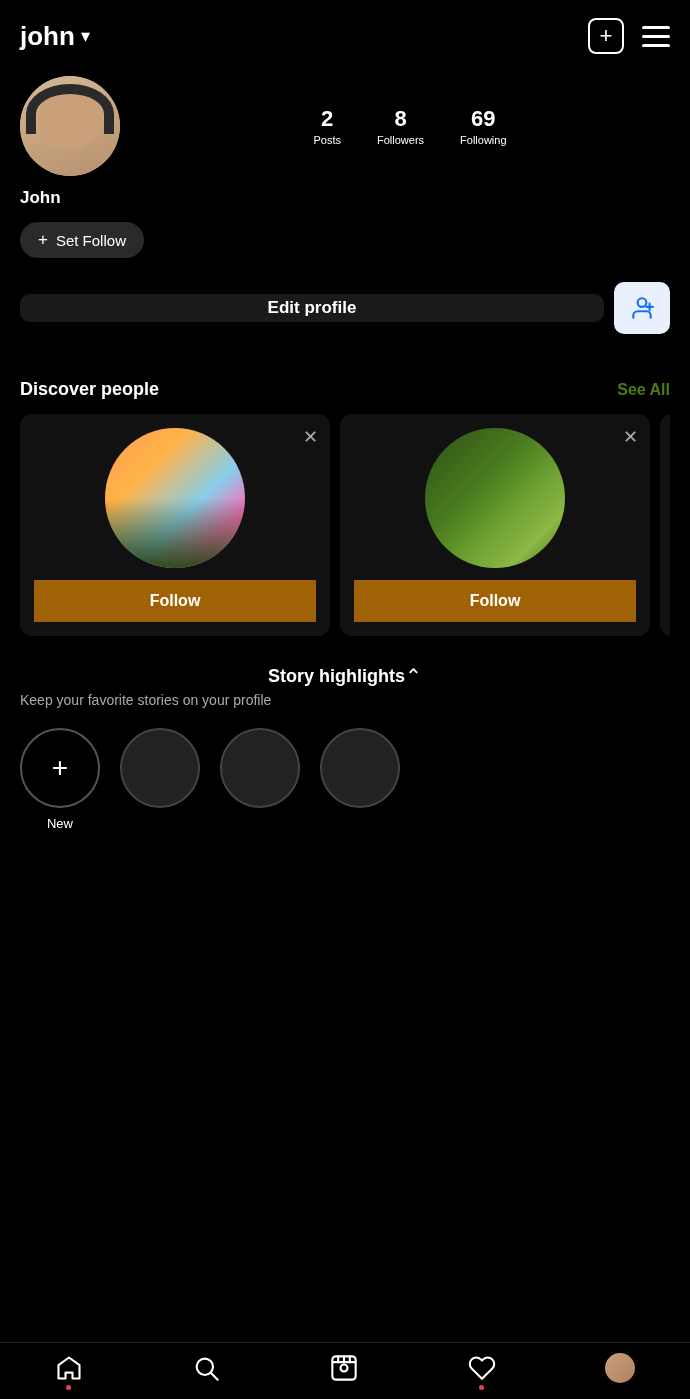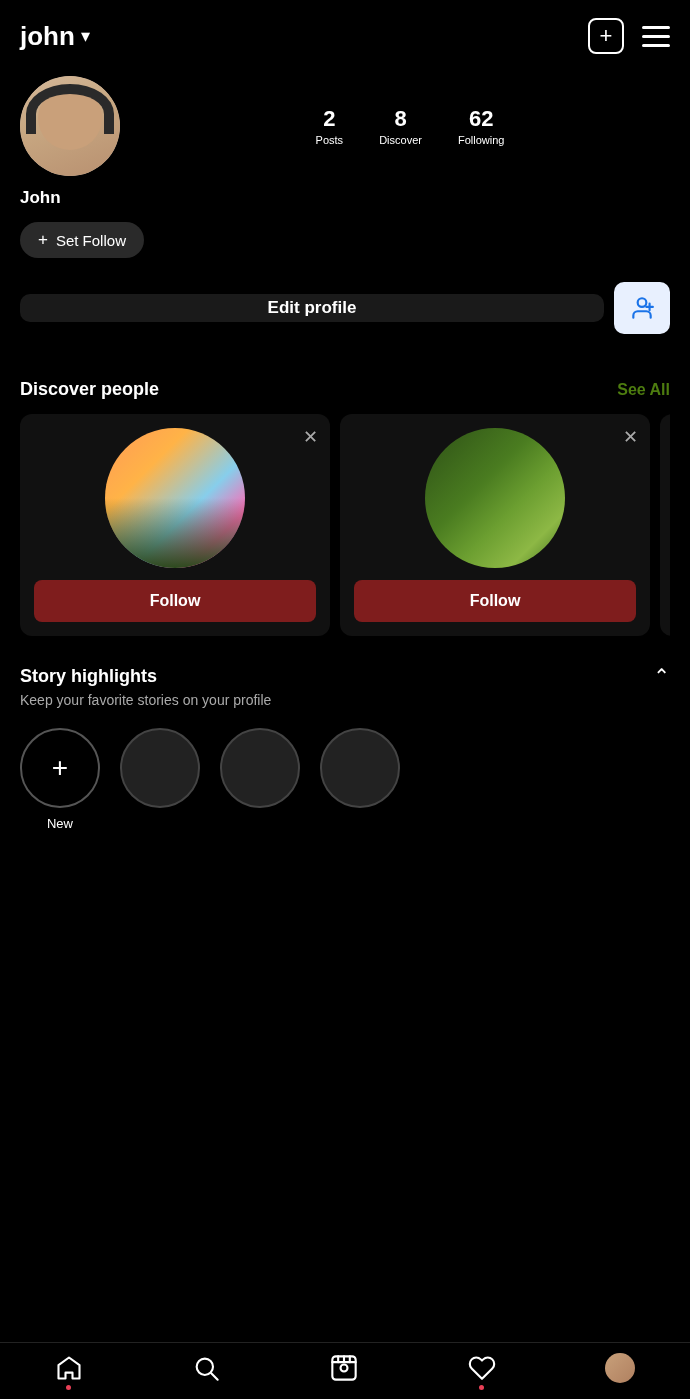--- a/index.html
+++ b/index.html
@@ -275,40 +275,40 @@
       height: 50%;
       background: linear-gradient(180deg, transparent, #2d4a1e 100%);
     }
     .card-avatar-2 {
       background: linear-gradient(135deg, #2d5016 0%, #4a7c20 40%, #6b9e30 60%, #8db845 80%, #3a6b1a 100%);
       width: 100%;
       height: 100%;
     }
     .follow-btn {
       width: 100%;
-      background: #7f1d1d;
+      background: #a16207;
       border: none;
-      border-radius: 8px;
+      border-radius: 0;
       color: #fff;
       font-size: 16px;
       font-weight: 600;
       padding: 12px 0;
       cursor: pointer;
       margin-top: auto;
     }
 
     
     .story-section {
       margin-top: 28px;
       padding: 0 20px;
     }
     .story-header {
       display: flex;
       align-items: center;
-      justify-content: space-between;
+      justify-content: center;
       margin-bottom: 4px;
     }
     .story-title {
       font-size: 18px;
       font-weight: 700;
       color: #fff;
     }
     .story-chevron {
       color: #fff;
       font-size: 20px;
@@ -427,24 +427,24 @@
         <div class="avatar-face"></div>
       </div>
     </div>
     <div class="stats">
       <div class="stat-item">
         <span class="stat-number">2</span>
         <span class="stat-label">Posts</span>
       </div>
       <div class="stat-item">
         <span class="stat-number">8</span>
-        <span class="stat-label">Discover</span>
+        <span class="stat-label">Followers</span>
       </div>
       <div class="stat-item">
-        <span class="stat-number">62</span>
+        <span class="stat-number">69</span>
         <span class="stat-label">Following</span>
       </div>
     </div>
   </div>
 
   <div class="profile-name">John</div>
 
   <button class="set-status-btn">
     <span class="plus">+</span>
     <span>Set Follow</span>

